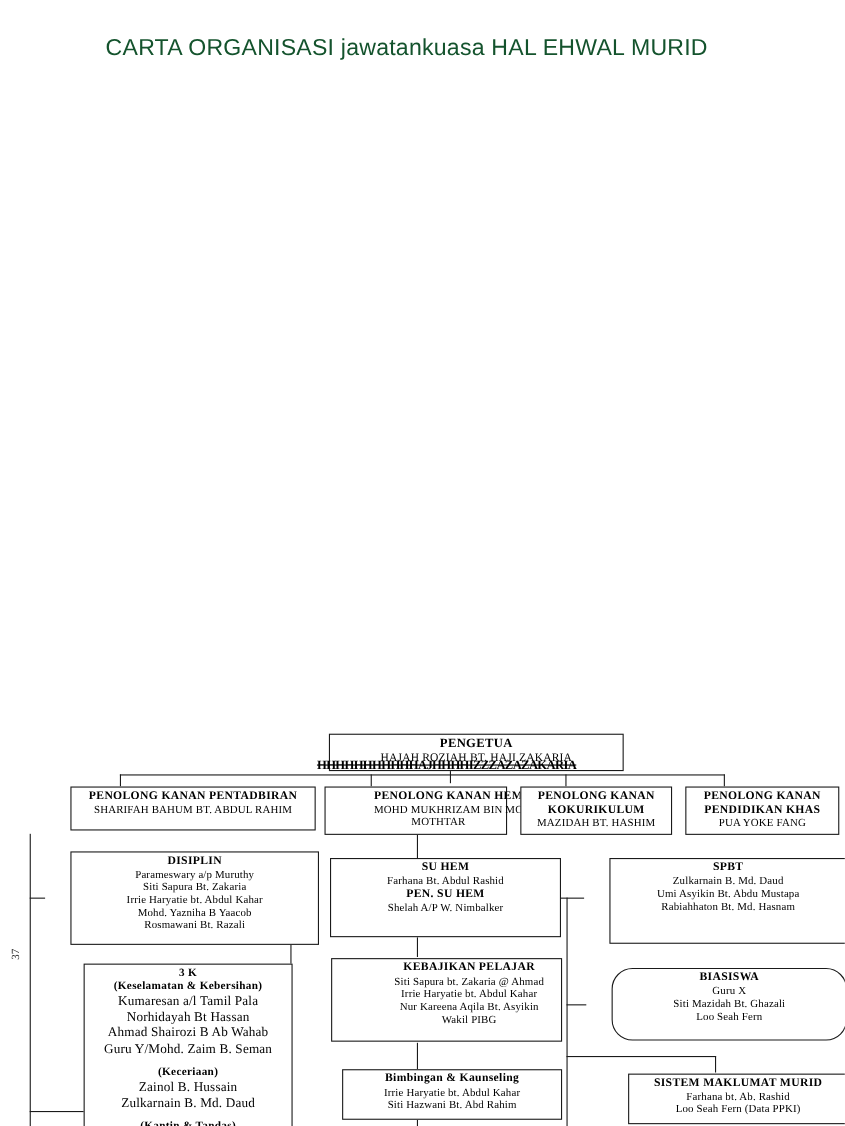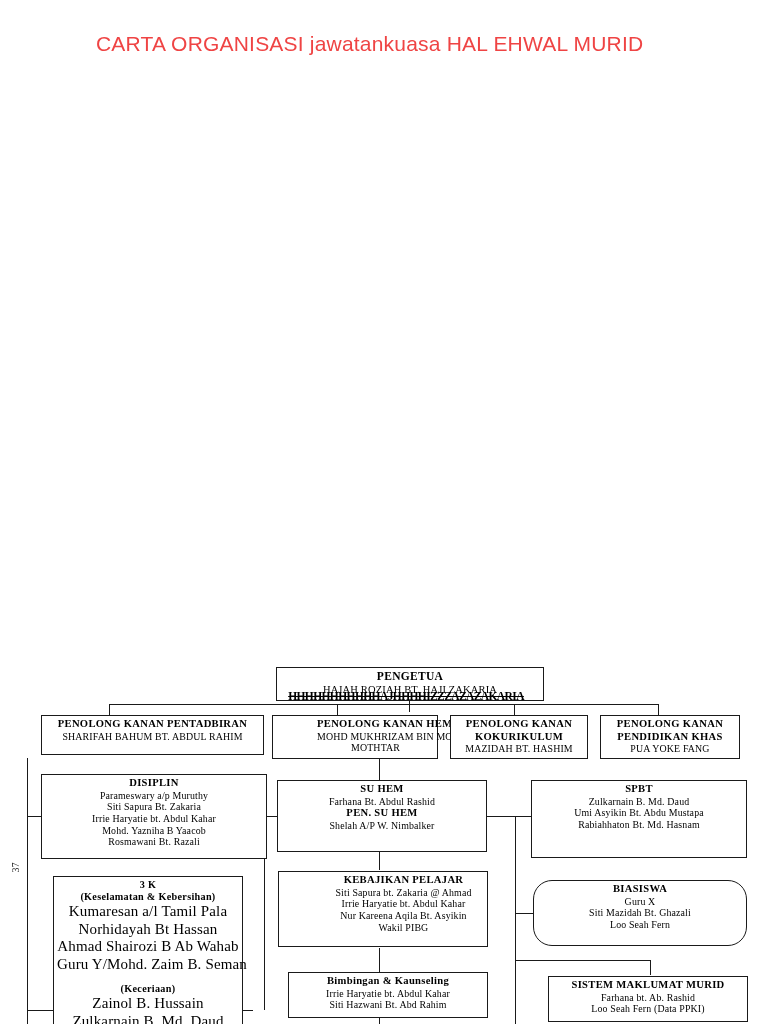--- a/index.html
+++ b/index.html
@@ -18,21 +18,21 @@
 
   
   #chart-title {
     position: absolute;
     left: 96px;
     top: 32px;
     font-family: "Liberation Sans", "DejaVu Sans", sans-serif;
     font-size: 21px;
     font-weight: 400;
     letter-spacing: 0.2px;
-    color: #ef4444;
+    color: #14532d;
     white-space: nowrap;
   }
 
   
   #page-number {
     position: absolute;
     left: 10px;
     top: 862px;
     font-family: "Liberation Serif", serif;
     font-size: 10px;
@@ -44,20 +44,21 @@
   
   .box {
     position: absolute;
     box-sizing: border-box;
     border: 1.3px solid #1a1a1a;
     background: #ffffff;
     text-align: center;
     padding: 2px 3px;
     z-index: 3;
     line-height: 1.18;
+    margin-left: 23px;
   }
   .box .bt {
     display: block;
     font-weight: bold;
     font-size: 11.5px;
     letter-spacing: 0.3px;
     white-space: nowrap;
   }
   .box .bn {
     display: block;
@@ -65,21 +66,21 @@
     font-size: 10.5px;
     letter-spacing: 0.15px;
     white-space: nowrap;
   }
   .box .sp { display: block; height: 9px; }
 
   
   .t-small .bt { font-size: 10.6px; }
   .t-small .bn { font-size: 9.9px; }
   .t-tiny .bt  { font-size: 10.2px; }
-  .t-tiny .bn  { font-size: 15px; }
+  .t-tiny .bn  { font-size: 12px; }
 
   
   .vline {
     position: absolute;
     width: 1.3px;
     background: #1a1a1a;
     z-index: 1;
   }
   .hline {
     position: absolute;

